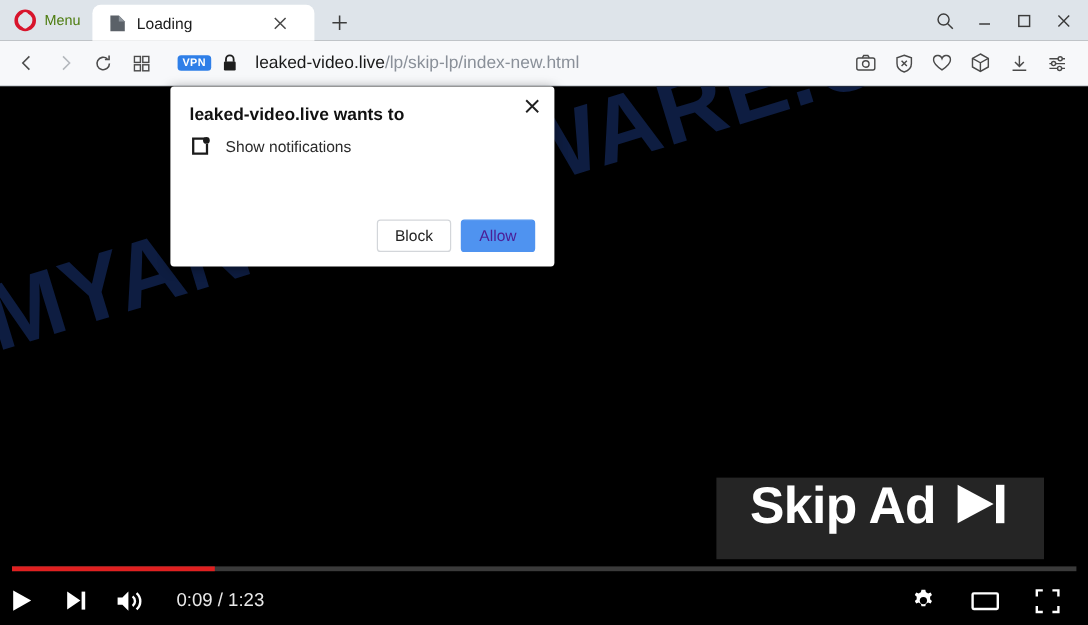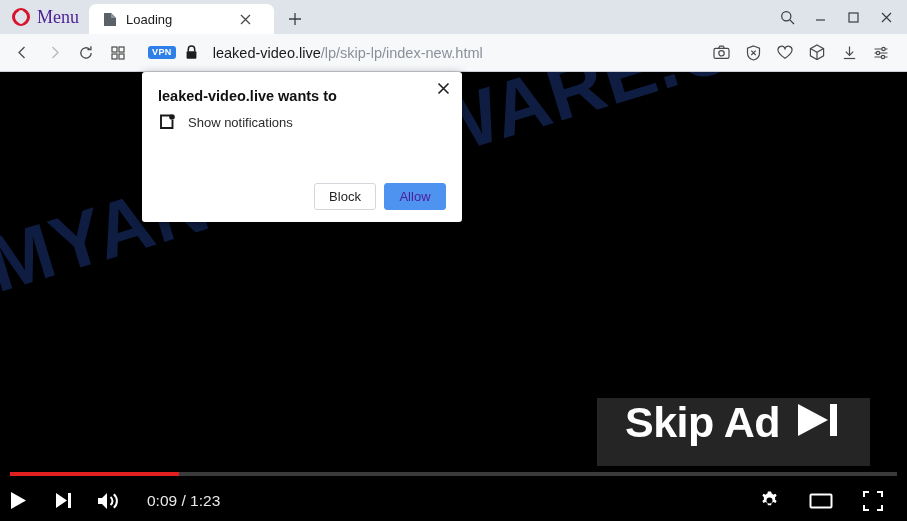--- a/index.html
+++ b/index.html
@@ -25,21 +25,21 @@
   .opera-logo {
     width: 18px; height: 18px; border-radius: 50%;
     border: 3px solid #d8142c;
     position: relative;
   }
   .opera-logo::after {
     content: ""; position: absolute; left: 2px; top: -1px;
     width: 8px; height: 14px; border-radius: 50%;
     background: #dee4ea;
   }
-  .menu-label { font-size: 18px; color: #4c1d95; font-family: Liberation Serif, serif; }
+  .menu-label { font-size: 12px; color: #4d7c0f; }
 
   .tab {
     width: 185px; height: 30px; margin-bottom: 0;
     background: #ffffff;
     border-radius: 7px 7px 0 0;
     display: flex; align-items: center;
     padding: 0 20px 0 14px;
     position: relative;
   }
   .tab-favicon {

